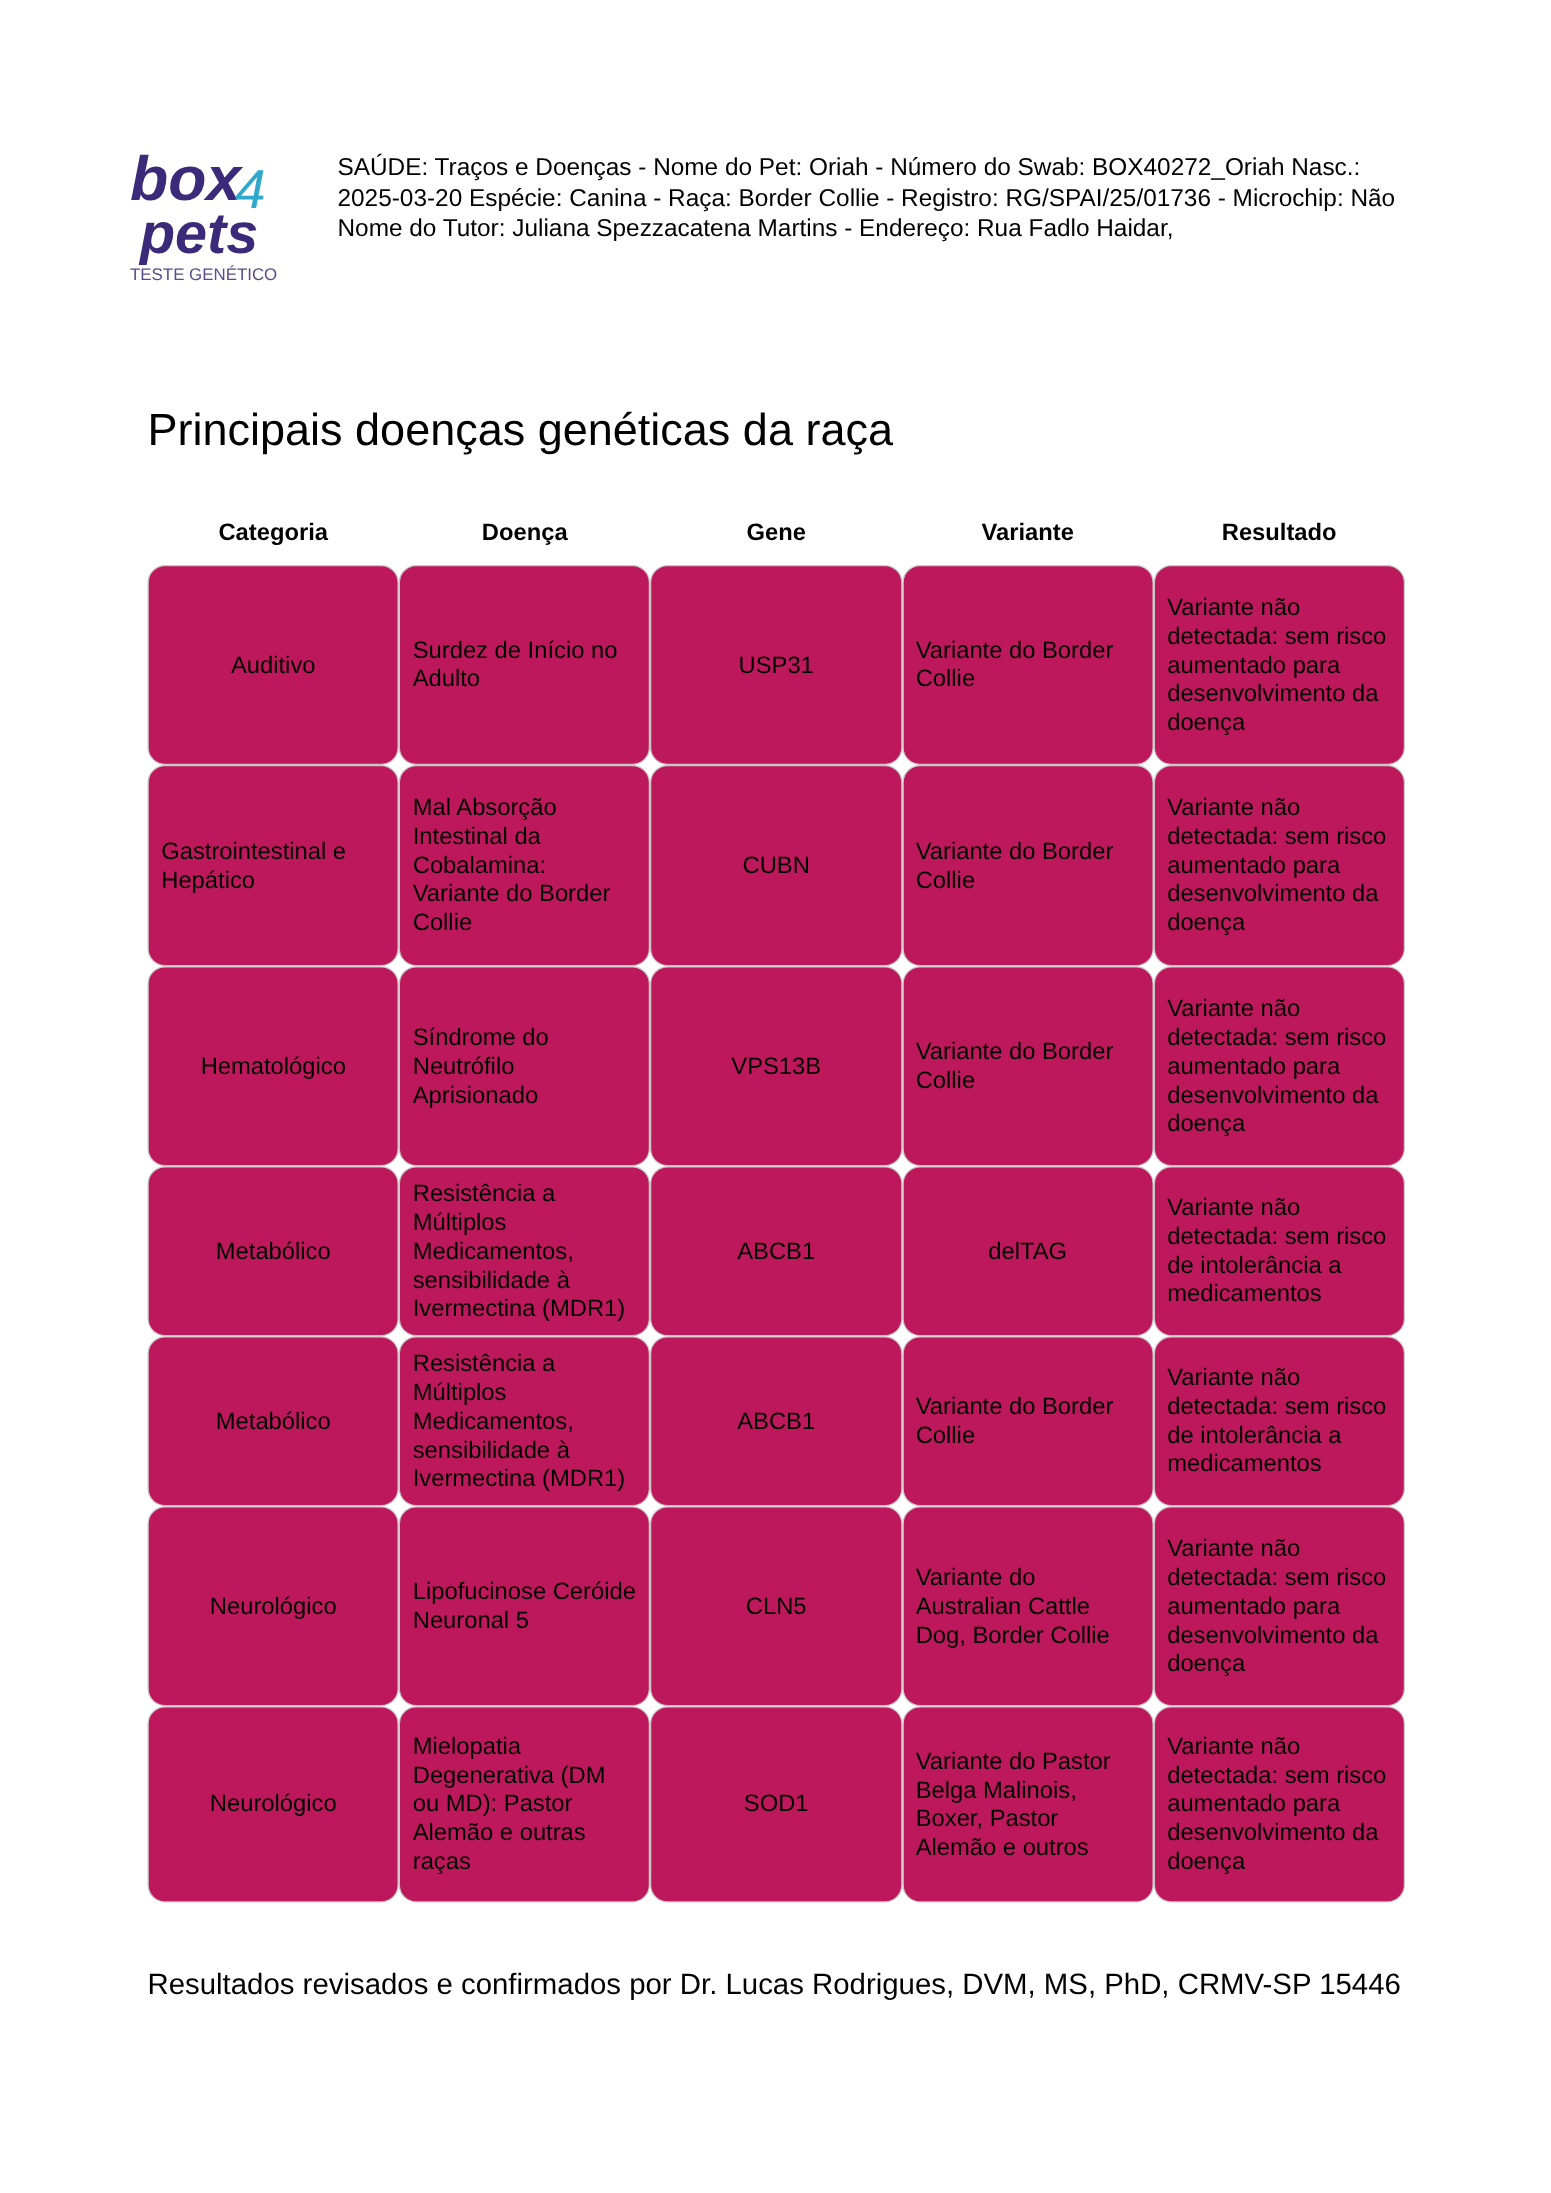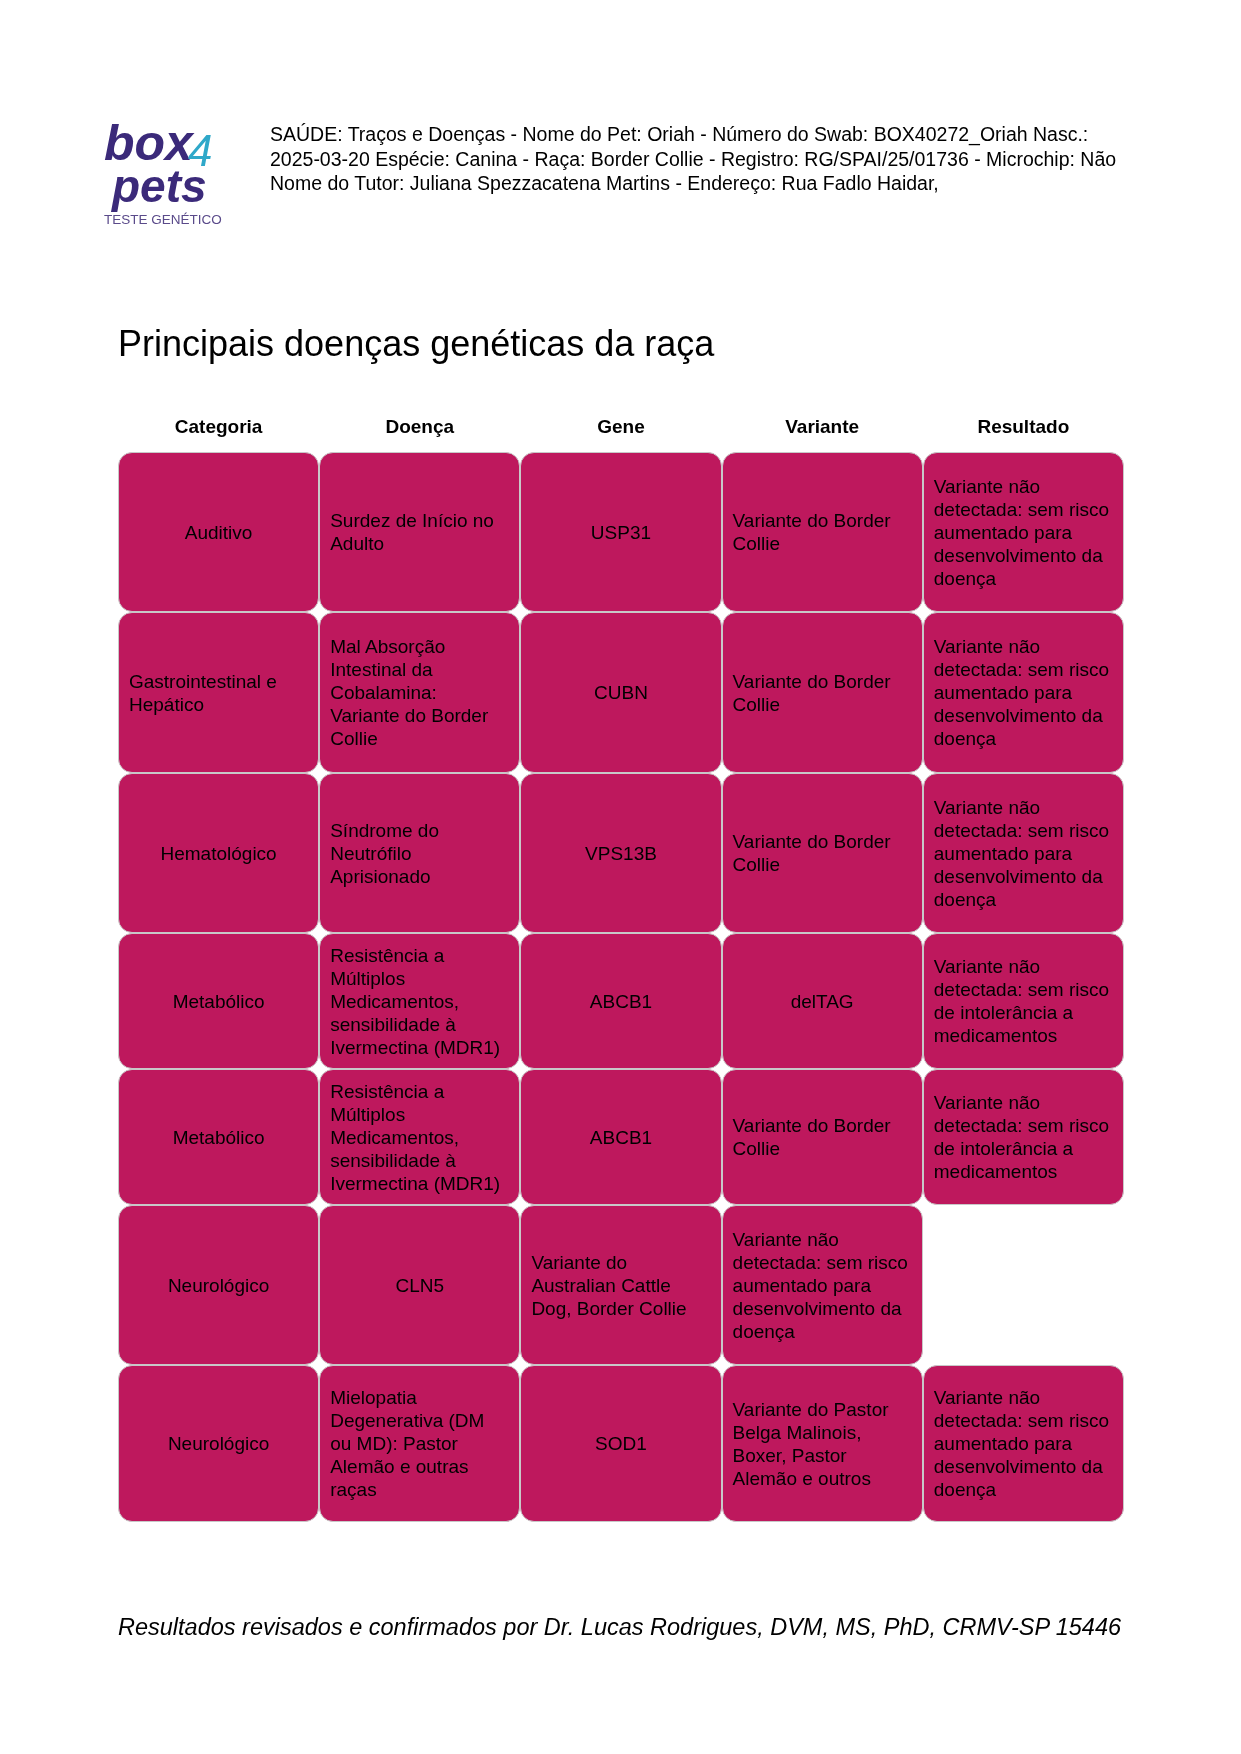--- a/index.html
+++ b/index.html
@@ -7,21 +7,21 @@
   .logo { position: absolute; left: 104px; top: 116px; width: 118px; height: 112px; }
   .logo svg { display: block; }
   .header-text { position: absolute; left: 270px; top: 122px; width: 860px; font-size: 19.5px; line-height: 24.5px; }
   .page-title { position: absolute; left: 118px; top: 322px; font-size: 36px; line-height: 44px; margin: 0; font-weight: normal; }
   .table { position: absolute; left: 118px; top: 416px; width: 1006px; }
   .thead { display: flex; height: 36px; }
   .th { width: 201.2px; text-align: center; font-weight: bold; font-size: 19px; }
   .row { display: flex; }
   .cell { width: 201.2px; box-sizing: border-box; border: 1.5px solid #c8c8c8; border-radius: 14px; display: flex; align-items: center; justify-content: center; text-align: left; font-size: 19px; line-height: 23px; padding: 6px 10px; white-space: pre-line; background: #be185d; }
   .cell span { display: block; }
-  .footer { position: absolute; left: 118px; top: 1612px; font-size: 23.5px; line-height: 30px; white-space: nowrap; font-style: italic; }
+  .footer { position: absolute; left: 118px; top: 1572px; font-size: 23.5px; line-height: 30px; white-space: nowrap; }
 </style>
 </head>
 <body>
 
 <div class="logo">
   <svg width="118" height="112" viewBox="0 0 118 112">
     <text x="0" y="44" font-family="Liberation Sans, sans-serif" font-size="50" font-style="italic" font-weight="bold" fill="#3b2a7a">box</text>
     <text x="84" y="50" font-family="Liberation Sans, sans-serif" font-size="44" font-style="italic" fill="#2fa8c9">4</text>
     <text x="8" y="86" font-family="Liberation Sans, sans-serif" font-size="46" font-style="italic" font-weight="bold" fill="#3b2a7a">pets</text>
     <text x="0" y="108" font-family="Liberation Sans, sans-serif" font-size="13.5" fill="#5a4a8a">TESTE GENÉTICO</text>
@@ -71,20 +71,21 @@
       </div>
       <div class="row" style="height: 136px;">
         <div class="cell"><span>Metabólico</span></div>
         <div class="cell"><span>Resistência a Múltiplos Medicamentos, sensibilidade à Ivermectina (MDR1)</span></div>
         <div class="cell"><span>ABCB1</span></div>
         <div class="cell"><span>Variante do Border Collie</span></div>
         <div class="cell"><span>Variante não detectada: sem risco de intolerância a medicamentos</span></div>
       </div>
       <div class="row" style="height: 160px;">
         <div class="cell"><span>Neurológico</span></div>
+        <div class="cell"><span>Lipofucinose Ceróide Neuronal 5</span></div>
         <div class="cell"><span>CLN5</span></div>
         <div class="cell"><span>Variante do Australian Cattle Dog, Border Collie</span></div>
         <div class="cell"><span>Variante não detectada: sem risco aumentado para desenvolvimento da doença</span></div>
       </div>
       <div class="row" style="height: 157px;">
         <div class="cell"><span>Neurológico</span></div>
         <div class="cell"><span>Mielopatia Degenerativa (DM ou MD): Pastor Alemão e outras raças</span></div>
         <div class="cell"><span>SOD1</span></div>
         <div class="cell"><span>Variante do Pastor Belga Malinois, Boxer, Pastor Alemão e outros</span></div>
         <div class="cell"><span>Variante não detectada: sem risco aumentado para desenvolvimento da doença</span></div>

